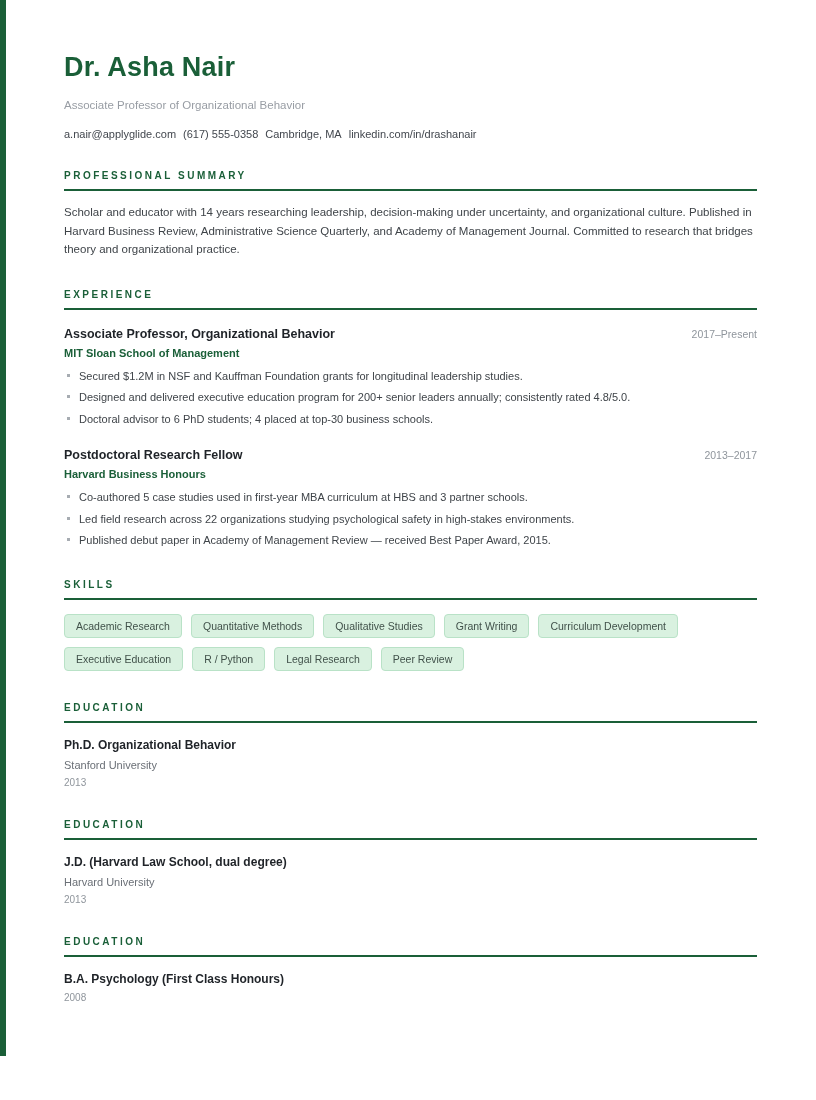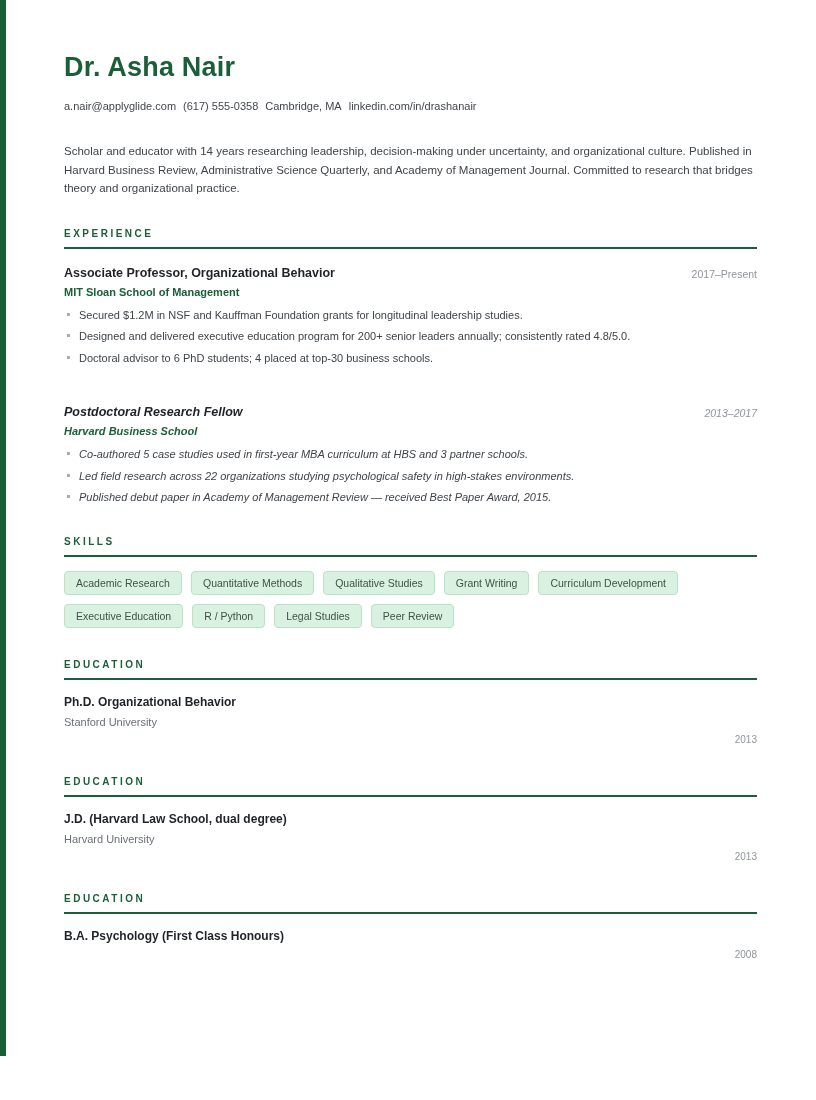--- a/index.html
+++ b/index.html
@@ -51,22 +51,22 @@
   }
 
   .summary {
     margin: 12px 0 0;
     font-size: 11.5px;
     line-height: 1.62;
     color: #3f4449;
   }
 
   .job { margin-top: 17px; }
-  .job + .job { margin-top: 39px; font-style: italic; }
-  .job-head { display: flex; justify-content: space-between; align-items: flex-end; }
+  .job + .job { margin-top: 21px; }
+  .job-head { display: flex; justify-content: space-between; align-items: center; }
   .job-title { margin: 0; font-size: 12.5px; font-weight: 700; color: #1f2328; }
   .job-dates { font-size: 10.5px; color: #8f959c; white-space: nowrap; }
   .job-company { margin-top: 6px; font-size: 11px; font-weight: 700; color: #1a5f38; }
   ul.bullets { list-style: none; margin: 9px 0 0; padding: 0; font-size: 11px; line-height: 1.5; }
   ul.bullets li { position: relative; padding-left: 15px; margin-top: 5px; color: #3f4449; }
   ul.bullets li:first-child { margin-top: 0; }
   ul.bullets li::before {
     content: "";
     position: absolute; left: 3px; top: 6px;
     width: 3px; height: 3px;
@@ -80,40 +80,42 @@
     border-radius: 4px;
     padding: 5px 11px;
     font-size: 10.5px;
     color: #41514a;
     white-space: nowrap;
   }
 
   .edu { margin-top: 31px; }
   .edu-degree { margin: 15px 0 0; font-size: 12px; font-weight: 700; color: #1f2328; }
   .edu-school { margin-top: 7px; font-size: 11px; color: #6b7077; }
-  .edu-year { margin-top: 6px; font-size: 10px; color: #8f959c; text-align: right; }
+  .edu-year { margin-top: 6px; font-size: 10px; color: #8f959c; }
 </style>
 </head>
 <body>
 
 <div class="page">
   <div class="accent-bar"></div>
   <div class="content">
 
     <header>
       <h1 class="name">Dr. Asha Nair</h1>
+      <p class="subtitle">Associate Professor of Organizational Behavior</p>
       <div class="contact-row" id="contact-row">
           <span>a.nair@applyglide.com</span>
           <span>(617) 555-0358</span>
           <span>Cambridge, MA</span>
           <span>linkedin.com/in/drashanair</span>
         </div>
     </header>
 
     <section class="section">
+      <h2 class="sec-h">PROFESSIONAL SUMMARY</h2>
       <p class="summary">Scholar and educator with 14 years researching leadership, decision-making under uncertainty, and organizational culture. Published in Harvard Business Review, Administrative Science Quarterly, and Academy of Management Journal. Committed to research that bridges theory and organizational practice.</p>
     </section>
 
     <section class="section">
       <h2 class="sec-h">EXPERIENCE</h2>
       <div id="jobs">
   <article class="job">
     <div class="job-head">
       <h3 class="job-title">Associate Professor, Organizational Behavior</h3>
       <span class="job-dates">2017–Present</span>
@@ -124,41 +126,41 @@
               <li>Designed and delivered executive education program for 200+ senior leaders annually; consistently rated 4.8/5.0.</li>
               <li>Doctoral advisor to 6 PhD students; 4 placed at top-30 business schools.</li>
             </ul>
   </article>
 
   <article class="job">
     <div class="job-head">
       <h3 class="job-title">Postdoctoral Research Fellow</h3>
       <span class="job-dates">2013–2017</span>
     </div>
-    <div class="job-company">Harvard Business School</div>
+    <div class="job-company">Harvard Business Honours</div>
     <ul class="bullets">
               <li>Co-authored 5 case studies used in first-year MBA curriculum at HBS and 3 partner schools.</li>
               <li>Led field research across 22 organizations studying psychological safety in high-stakes environments.</li>
               <li>Published debut paper in Academy of Management Review — received Best Paper Award, 2015.</li>
             </ul>
   </article>
 </div>
     </section>
 
     <section class="section">
       <h2 class="sec-h">SKILLS</h2>
       <div class="chips" id="chips">
           <span class="chip">Academic Research</span>
           <span class="chip">Quantitative Methods</span>
           <span class="chip">Qualitative Studies</span>
           <span class="chip">Grant Writing</span>
           <span class="chip">Curriculum Development</span>
           <span class="chip">Executive Education</span>
           <span class="chip">R / Python</span>
-          <span class="chip">Legal Studies</span>
+          <span class="chip">Legal Research</span>
           <span class="chip">Peer Review</span>
         </div>
     </section>
 
     <div id="edu-sections">
   <section class="section edu">
     <h2 class="sec-h">EDUCATION</h2>
     <h3 class="edu-degree">Ph.D. Organizational Behavior</h3>
     <div class="edu-school">Stanford University</div>
     <div class="edu-year">2013</div>

